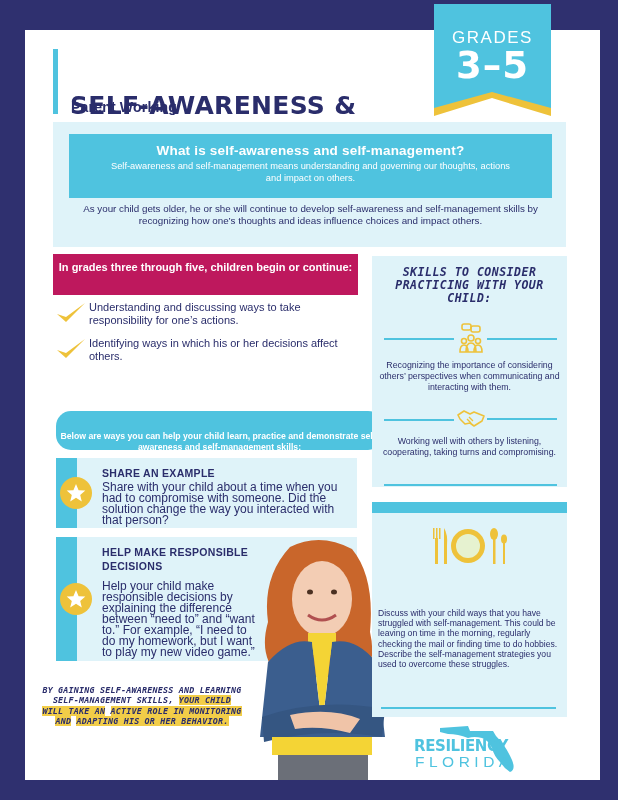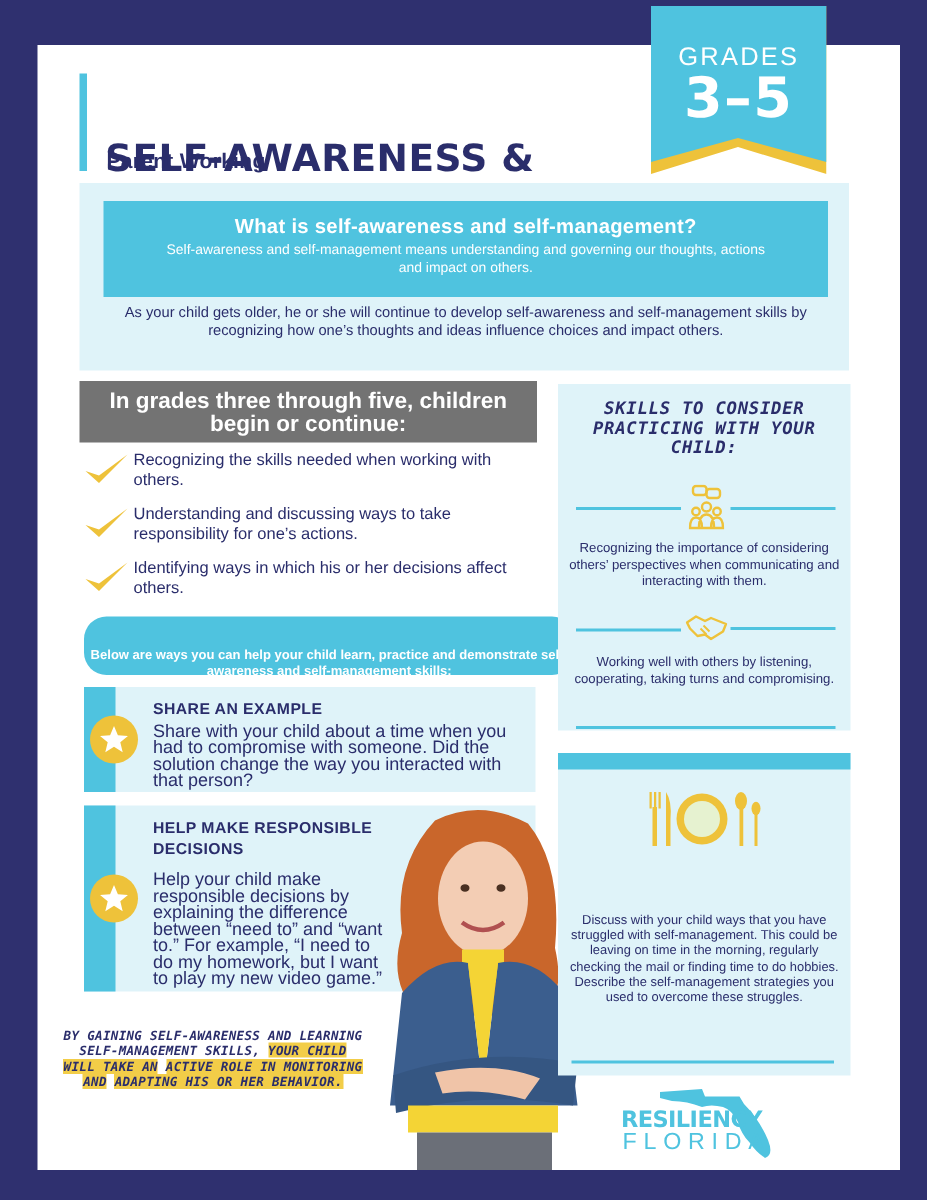--- a/index.html
+++ b/index.html
@@ -19,21 +19,21 @@
   .ribbon .grades-range { position: absolute; left: 0; top: 40px; width: 117px; text-align: center; color: #ffffff; font-family: "DejaVu Sans", sans-serif; font-weight: 900; font-size: 37px; letter-spacing: 1px; }
 
   
   .intro { position: absolute; left: 53px; top: 122px; width: 513px; height: 125px; background: #dff3f9; }
   .intro-box { position: absolute; left: 69px; top: 134px; width: 483px; height: 64px; background: #4fc3df; color: #ffffff; text-align: center; }
   .intro-box h2 { font-size: 13.5px; font-weight: 700; margin-top: 9px; letter-spacing: 0.2px; }
   .intro-box p { font-size: 9.3px; line-height: 11.5px; margin: 3px auto 0; width: 400px; }
   .intro-text { position: absolute; left: 69px; top: 203px; width: 483px; text-align: center; font-size: 9.8px; line-height: 12px; color: #2a2d6b; }
 
   
-  .grades-head { position: absolute; left: 53px; top: 254px; width: 305px; height: 41px; background: #737373; color: #fff; text-align: center; font-weight: 700; font-size: 15px; line-height: 15px; padding-top: 6px; }
+  .grades-head { position: absolute; left: 53px; top: 254px; width: 305px; height: 41px; background: #be185d; color: #fff; text-align: center; font-weight: 700; font-size: 11px; line-height: 15px; padding-top: 6px; }
   .check-list { position: absolute; left: 56px; top: 301px; width: 300px; }
   .check-item { position: relative; padding-left: 33px; font-size: 11px; line-height: 13px; color: #2a2d6b; height: 36px; }
   .check-item svg { position: absolute; left: 0; top: 1px; }
 
   .ways-head { position: absolute; left: 56px; top: 411px; width: 327px; height: 39px; background: #4fc3df; color: #fff; text-align: center; font-weight: 700; font-size: 8.7px; line-height: 10.5px; padding-top: 20px; border-radius: 15px; }
 
   .tip { position: absolute; left: 56px; background: #dff3f9; width: 301px; }
   .tip .stripe { position: absolute; left: 0; top: 0; bottom: 0; width: 21px; background: #4fc3df; }
   .tip .star { position: absolute; left: 4px; width: 32px; height: 32px; border-radius: 50%; background: #eec23a; }
   .tip .star svg { position: absolute; left: 6px; top: 6px; }
@@ -52,21 +52,21 @@
   .skills { position: absolute; left: 372px; top: 256px; width: 195px; height: 231px; background: #dff3f9; }
   .skills h2 { position: absolute; left: 0; top: 10px; width: 195px; text-align: center; font-family: "DejaVu Sans Mono", monospace; font-style: italic; font-weight: 700; font-size: 11.5px; line-height: 13px; color: #2a2d6b; text-transform: uppercase; letter-spacing: 0.5px; }
   .skills .divider { position: absolute; height: 2px; background: #4fc3df; }
   .skills .icon { position: absolute; }
   .skills p { position: absolute; left: 5px; width: 185px; text-align: center; font-size: 8.8px; line-height: 11px; color: #2a2d6b; }
 
   .dinner { position: absolute; left: 372px; top: 502px; width: 195px; height: 215px; background: #dff3f9; }
   .dinner .topbar { position: absolute; left: 0; top: 0; width: 195px; height: 11px; background: #4fc3df; }
   .dinner .icon { position: absolute; left: 59px; top: 24px; }
   .dinner h3 { position: absolute; left: 0; top: 77px; width: 195px; text-align: center; font-size: 10px; font-weight: 700; line-height: 13px; color: #2a2d6b; letter-spacing: 0.3px; }
-  .dinner p { position: absolute; left: 6px; top: 106px; width: 183px; text-align: center; font-size: 8.6px; line-height: 10.2px; color: #2a2d6b; }
+  .dinner p { position: absolute; left: 6px; top: 106px; width: 183px; font-size: 8.6px; line-height: 10.2px; color: #2a2d6b; }
   .dinner .divider { position: absolute; left: 9px; top: 707px; width: 175px; height: 2px; background: #4fc3df; }
 
   .logo { position: absolute; left: 410px; top: 722px; width: 120px; height: 52px; }
   .logo .word1 { position: absolute; left: 4px; top: 15px; font-family: "DejaVu Sans", sans-serif; font-weight: 900; font-size: 15px; color: #4fc3df; letter-spacing: -0.4px; }
   .logo .word2 { position: absolute; left: 5px; top: 31px; font-size: 15.5px; color: #4fc3df; letter-spacing: 4.5px; }
   .logo svg { position: absolute; left: 28px; top: 0px; }
 </style>
 </head>
 <body>
 
@@ -90,26 +90,20 @@
 
 <div class="intro"></div>
 <div class="intro-box">
   <h2>What is self-awareness and self-management?</h2>
   <p>Self-awareness and self-management means understanding and governing our thoughts, actions and impact on others.</p>
 </div>
 <div class="intro-text">As your child gets older, he or she will continue to develop self-awareness and self-management skills by recognizing how one’s thoughts and ideas influence choices and impact others.</div>
 
 <div class="grades-head">In grades three through five, children begin or continue:</div>
 <div class="check-list">
-  <div class="check-item">
-    <svg width="30" height="22" viewBox="0 0 30 22">
-        <path d="M1 12 L10 20 L29 1 L10 15 Z" fill="#eec23a"></path>
-      </svg>
-    <span>Recognizing the skills needed when working with others.</span>
-  </div>
   <div class="check-item">
     <svg width="30" height="22" viewBox="0 0 30 22">
         <path d="M1 12 L10 20 L29 1 L10 15 Z" fill="#eec23a"></path>
       </svg>
     <span>Understanding and discussing ways to take responsibility for one’s actions.</span>
   </div>
   <div class="check-item">
     <svg width="30" height="22" viewBox="0 0 30 22">
         <path d="M1 12 L10 20 L29 1 L10 15 Z" fill="#eec23a"></path>
       </svg>

